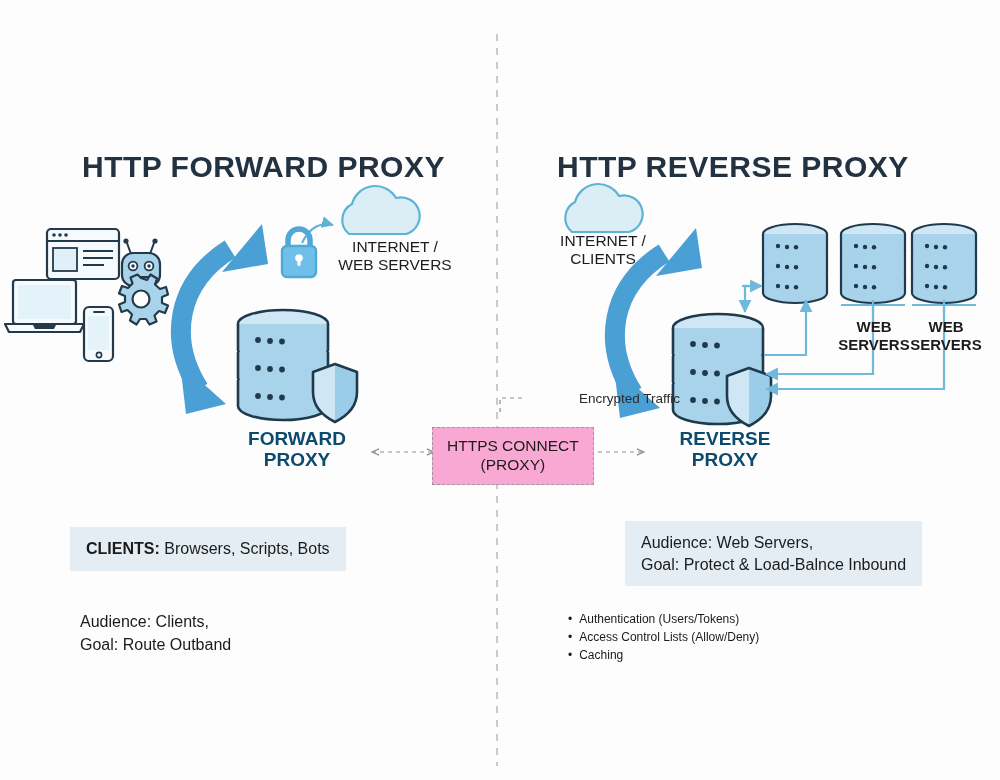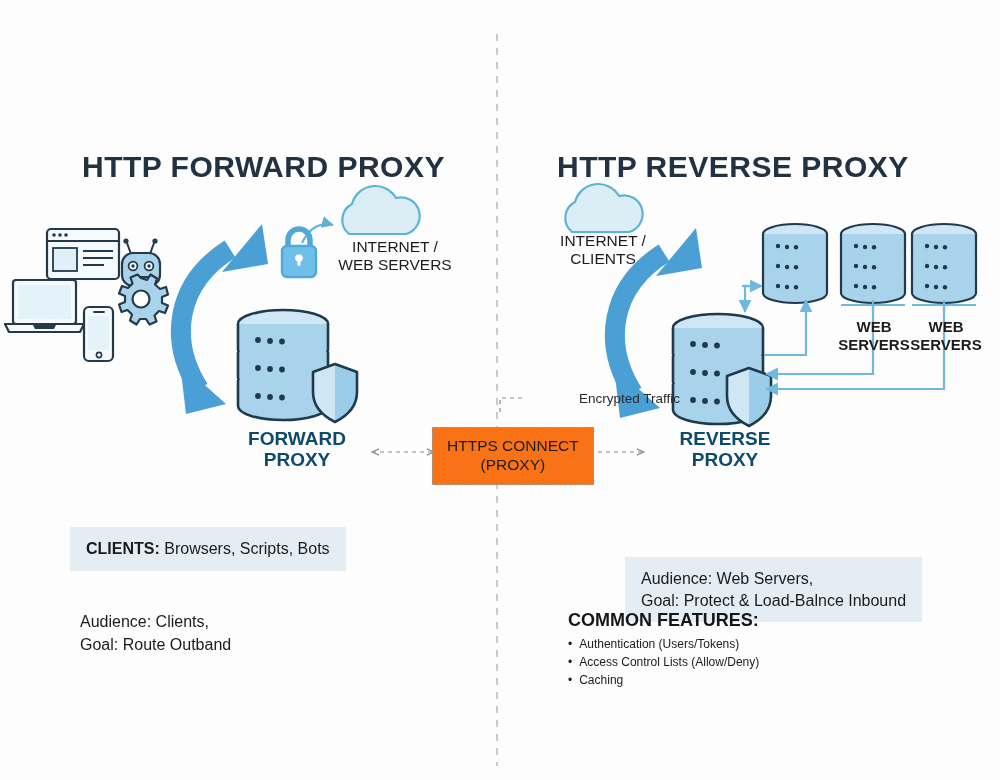--- a/index.html
+++ b/index.html
@@ -25,21 +25,21 @@
   
   .cap {
     font-size: 15.5px; color: #1c1c1c; line-height: 1.18;
     text-align: center; white-space: nowrap;
   }
   .node-label {
     font-size: 19px; font-weight: bold; color: #0c4a6e;
     text-align: center; line-height: 1.12; white-space: nowrap;
   }
   .tunnel-box {
-    border: 1px dashed #9a9a9a; background: #f97316;
+    border: 1px dashed #9a9a9a; background: #f9a8d4;
     padding: 9px 14px 10px; text-align: center;
     font-size: 15.5px; color: #1c1c1c; line-height: 1.2; white-space: nowrap;
   }
   .enc-label { font-size: 13.5px; color: #2b2b2b; white-space: nowrap; margin-left: 48px; }
 
   
   .chip {
     background: #e4edf3; padding: 11px 16px;
     font-size: 16px; color: #1b1b1b; line-height: 1.35; white-space: nowrap;
   }
@@ -318,27 +318,26 @@
 
   <div class="abs chip" style="left:70px; top:527px;">
     <b>CLIENTS:</b><span> Browsers, Scripts, Bots</span>
   </div>
 
   <div class="abs plain" style="left:80px; top:610px;">
     <div>Audience: Clients,</div>
     <div>Goal: Route Outband</div>
   </div>
 
-  <div class="abs chip" style="left:625px; top:521px;margin-top:36px;">
+  <div class="abs chip" style="left:625px; top:521px;">
     <div>Audience: Web Servers,</div>
     <div>Goal: Protect &amp; Load-Balnce Inbound</div>
   </div>
 
   <div class="abs" style="left:568px; top:610px;">
-    <div class="feat-head">COMMON FEATURES:</div>
     <ul class="feat-list">
       <li>Authentication (Users/Tokens)</li>
       <li>Access Control Lists (Allow/Deny)</li>
       <li>Caching</li>
     </ul>
   </div>
 
 </div>
 
 </body></html>

